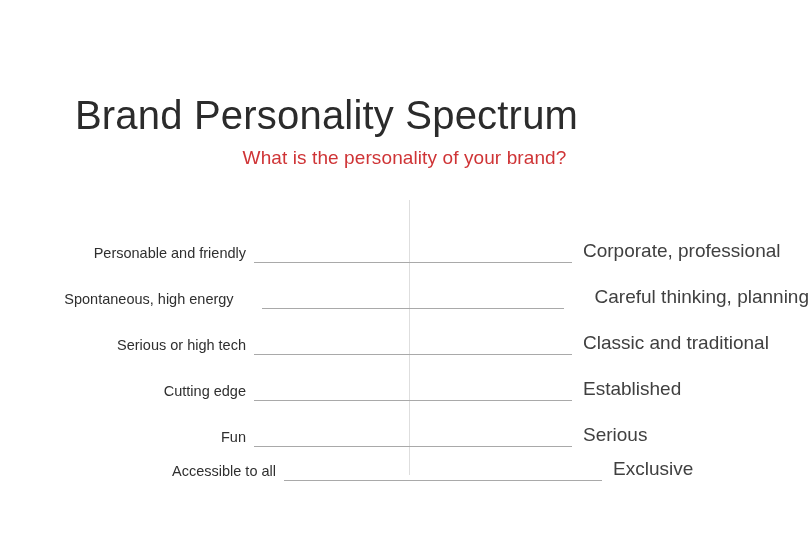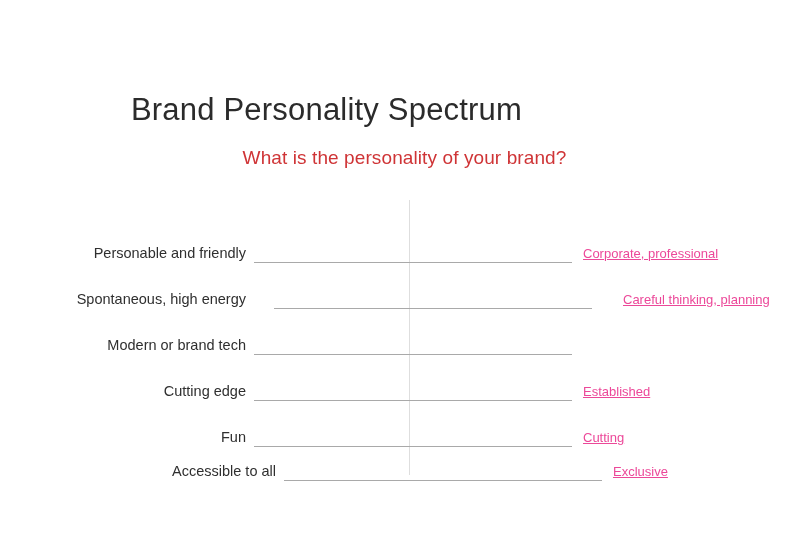--- a/index.html
+++ b/index.html
@@ -22,21 +22,21 @@
     background: #ffffff;
   }
 
   
   .title {
     position: absolute;
     left: 0;
     top: 93px;
     width: 653px;
     text-align: center;
-    font-size: 31px;
+    font-size: 40px;
     font-weight: 300;
     letter-spacing: 0.2px;
     color: #2b2b2b;
     line-height: 1.1;
     white-space: nowrap;
   }
 
   .subtitle {
     position: absolute;
     left: 0;
@@ -104,29 +104,28 @@
     margin: 0 6px 0 8px;
     height: 1px;
     background: #a9a9a9;
     align-self: flex-end;
     margin-bottom: 1px;
   }
 
   .label-right {
     flex: 1;
     text-align: left;
-    font-size: 13px;
+    font-size: 19px;
     font-weight: 400;
-    color: #ec4899;
+    color: #404040;
     line-height: 1;
     padding-bottom: 4px;
     padding-left: 5px;
     white-space: nowrap;
     box-sizing: border-box;
-    text-decoration: underline;
   }
 </style>
 </head>
 <body>
 
 <div class="slide">
 
   <div class="title">Brand Personality Spectrum</div>
 
   <div class="subtitle">What is the personality of your brand?</div>
@@ -141,34 +140,35 @@
       <div class="label-right">Corporate, professional</div>
     </div>
 
     <div class="row row-2">
       <div class="label-left">Spontaneous, high energy</div>
       <div class="scale-line"></div>
       <div class="label-right">Careful thinking, planning</div>
     </div>
 
     <div class="row row-3">
-      <div class="label-left">Modern or brand tech</div>
+      <div class="label-left">Serious or high tech</div>
       <div class="scale-line"></div>
+      <div class="label-right">Classic and traditional</div>
     </div>
 
     <div class="row row-4">
       <div class="label-left">Cutting edge</div>
       <div class="scale-line"></div>
       <div class="label-right">Established</div>
     </div>
 
     <div class="row row-5">
       <div class="label-left">Fun</div>
       <div class="scale-line"></div>
-      <div class="label-right">Cutting</div>
+      <div class="label-right">Serious</div>
     </div>
 
     <div class="row row-6">
       <div class="label-left">Accessible to all</div>
       <div class="scale-line"></div>
       <div class="label-right">Exclusive</div>
     </div>
 
   </div>
 </div>

